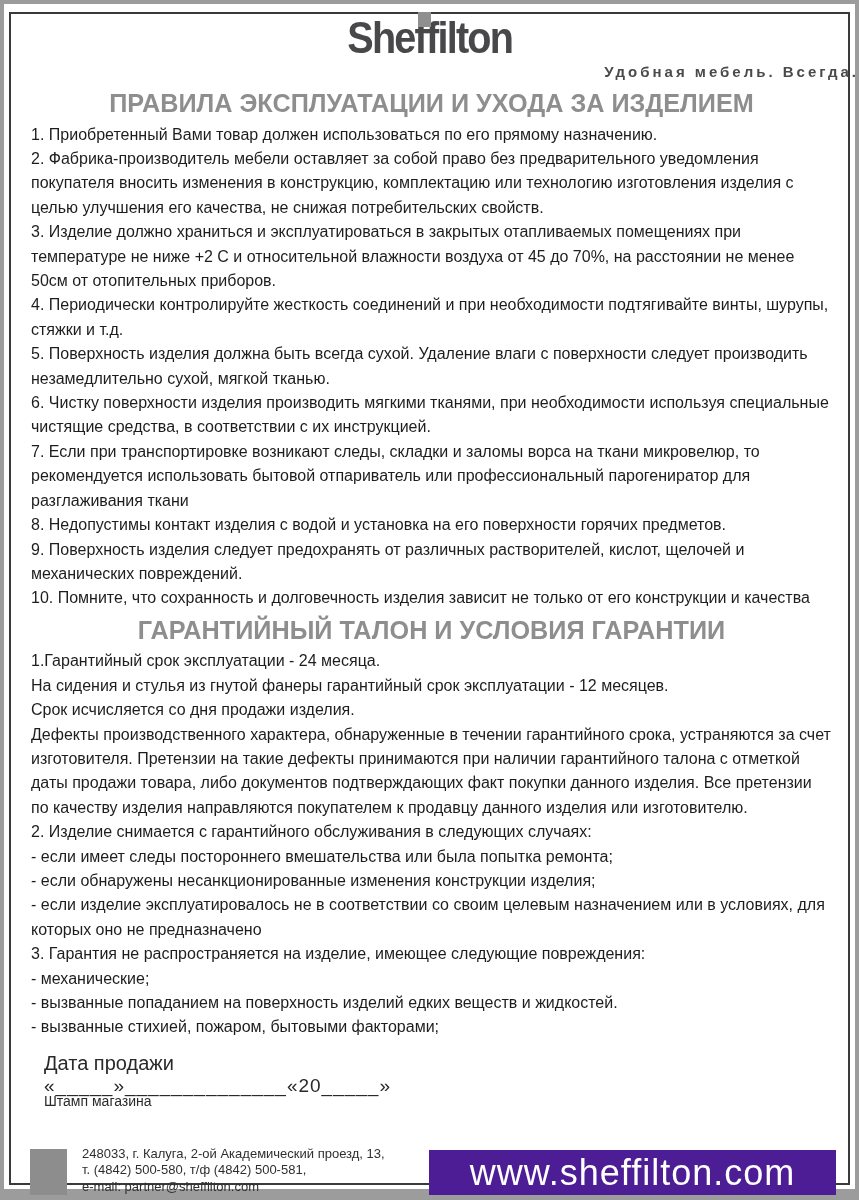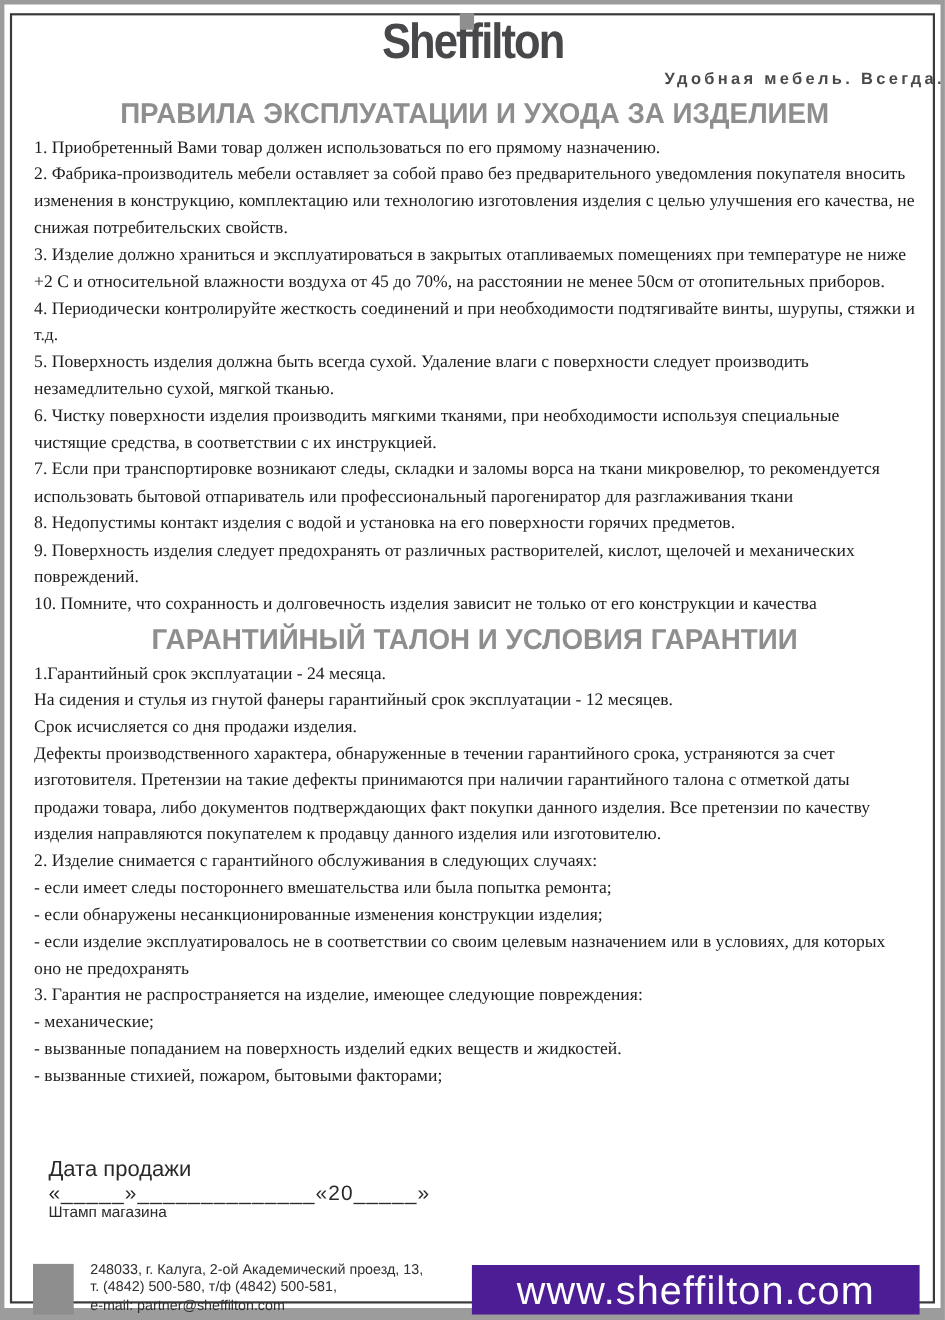--- a/index.html
+++ b/index.html
@@ -32,21 +32,21 @@
     margin-top:3px; font-weight:bold; font-size:15px; letter-spacing:3px; color:#4a4a4d;text-align:right;
   }
   .text-flow {
     position:absolute; left:31px; right:27px; top:84px; bottom:150px; overflow:hidden;
   }
   .section-title {
     text-align:center; font-weight:bold; font-size:26px; color:#8e8e8e;
     letter-spacing:0px; margin:5px 0 5px 0; line-height:1.1;
     transform:scaleX(.97); transform-origin:center;
   }
-  .paras { font-size:16px; line-height:24.4px; color:#1d1d1d;font-family:Liberation Serif, serif; }
+  .paras { font-size:16px; line-height:24.4px; color:#1d1d1d; }
   .paras p { margin:0; }
   
   .sale-row {
     position:absolute; left:44px; right:42px; top:1052px;
     display:flex; justify-content:space-between; align-items:baseline;flex-direction:column;
   }
   .sale-label { font-size:20px; color:#2a2a2a; }
   .sale-blank { font-size:19px; color:#2a2a2a; letter-spacing:1px; }
   .stamp-label { position:absolute; left:44px; top:1093px; font-size:14px; color:#2a2a2a; }
   
@@ -114,21 +114,21 @@
         <p>Срок исчисляется со дня продажи изделия.</p>
 
         <p>Дефекты производственного характера, обнаруженные в течении гарантийного срока, устраняются за счет изготовителя. Претензии на такие дефекты принимаются при наличии гарантийного талона с отметкой даты продажи товара, либо документов подтверждающих факт покупки данного изделия. Все претензии по качеству изделия направляются покупателем к продавцу данного изделия или изготовителю.</p>
 
         <p>2. Изделие снимается с гарантийного обслуживания в следующих случаях:</p>
 
         <p>- если имеет следы постороннего вмешательства или была попытка ремонта;</p>
 
         <p>- если обнаружены несанкционированные изменения конструкции изделия;</p>
 
-        <p>- если изделие эксплуатировалось не в соответствии со своим целевым назначением или в условиях, для которых оно не предохранять</p>
+        <p>- если изделие эксплуатировалось не в соответствии со своим целевым назначением или в условиях, для которых оно не предназначено</p>
 
         <p>3. Гарантия не распространяется на изделие, имеющее следующие повреждения:</p>
 
         <p>- механические;</p>
 
         <p>- вызванные попаданием на поверхность изделий едких веществ и жидкостей.</p>
 
         <p>- вызванные стихией, пожаром, бытовыми факторами;</p>
       </div>
   </div>

